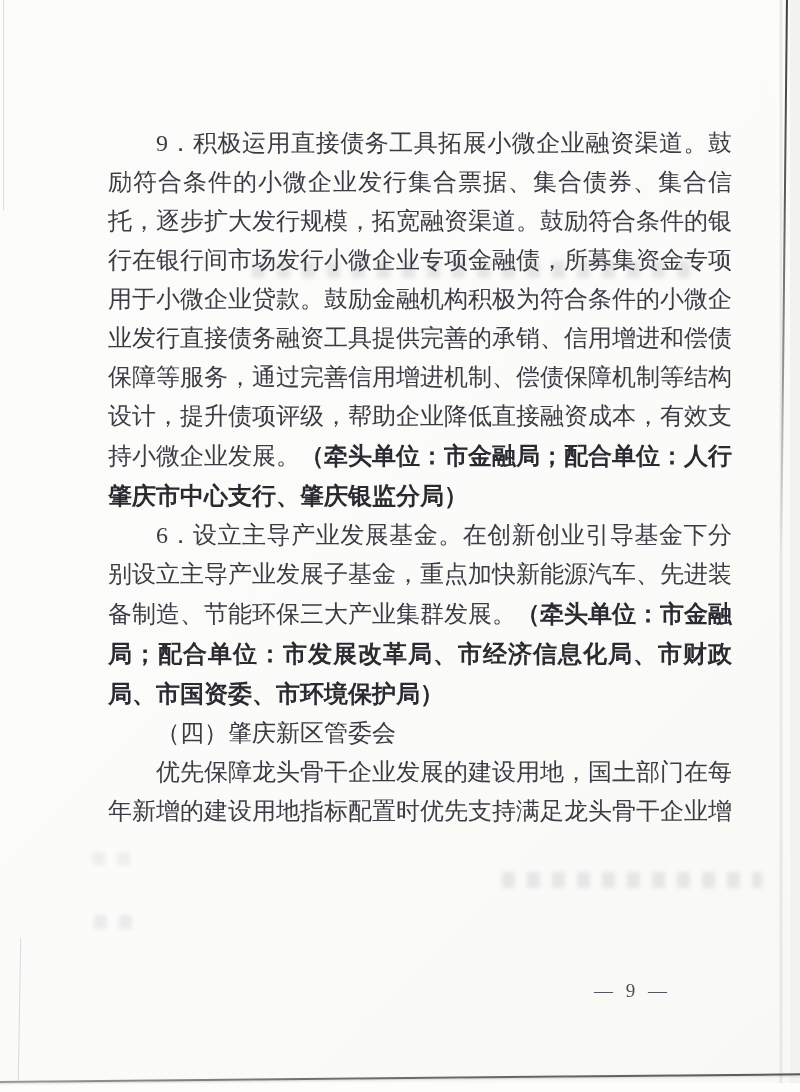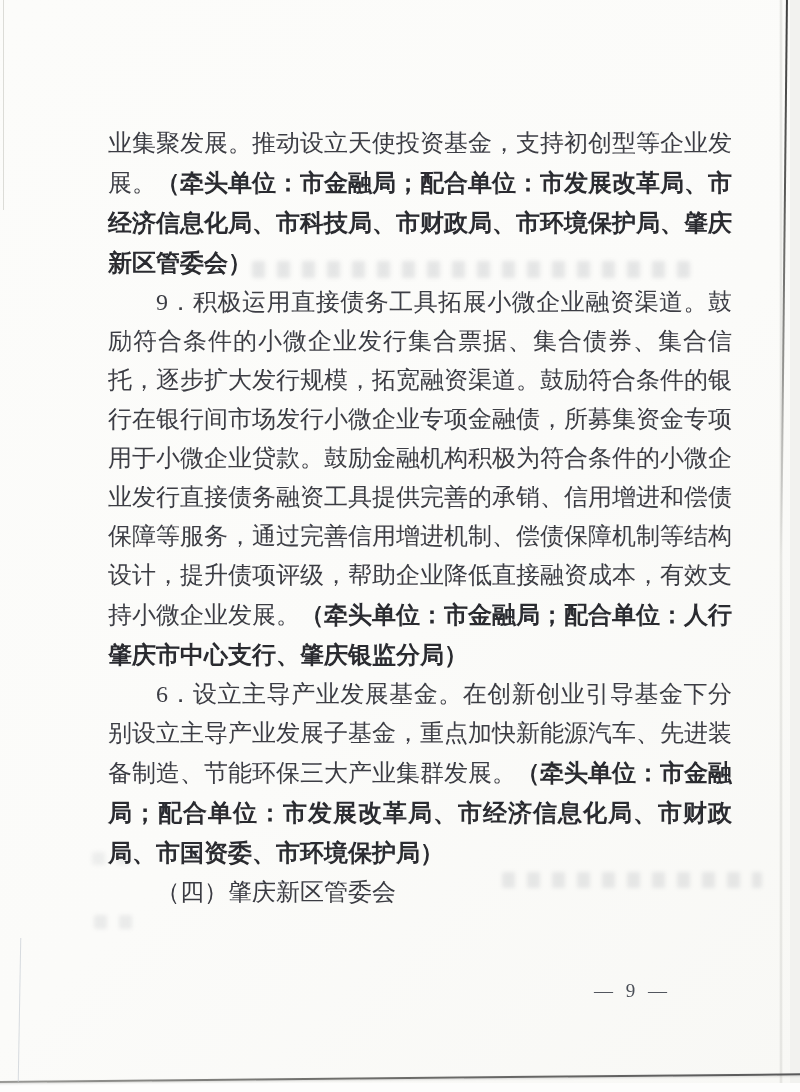--- a/index.html
+++ b/index.html
@@ -127,25 +127,25 @@
   <div class="edge-bottom-dark"></div>
   <div class="fold-line-left"></div>
   <div class="edge-line-topleft"></div>
 
   <div class="smudge smudge-1"></div>
   <div class="smudge smudge-2"></div>
   <div class="smudge smudge-3"></div>
   <div class="smudge smudge-4"></div>
 
   <div class="text-block">
-    <p class="continued"><span>业集聚发展。推动设立天使投资基金，支持初创型等企业发展。</span><span class="unit-note">（牵头单位：市金融局；配合单位：市发展改革局、市经济信息化局、市科技局、市财政局、市环境保护局、肇庆新区管委会）</span></p>
 
     <p><span>9．积极运用直接债务工具拓展小微企业融资渠道。鼓励符合条件的小微企业发行集合票据、集合债券、集合信托，逐步扩大发行规模，拓宽融资渠道。鼓励符合条件的银行在银行间市场发行小微企业专项金融债，所募集资金专项用于小微企业贷款。鼓励金融机构积极为符合条件的小微企业发行直接债务融资工具提供完善的承销、信用增进和偿债保障等服务，通过完善信用增进机制、偿债保障机制等结构设计，提升债项评级，帮助企业降低直接融资成本，有效支持小微企业发展。</span><span class="unit-note">（牵头单位：市金融局；配合单位：人行肇庆市中心支行、肇庆银监分局）</span></p>
 
     <p><span>6．设立主导产业发展基金。在创新创业引导基金下分别设立主导产业发展子基金，重点加快新能源汽车、先进装备制造、节能环保三大产业集群发展。</span><span class="unit-note">（牵头单位：市金融局；配合单位：市发展改革局、市经济信息化局、市财政局、市国资委、市环境保护局）</span></p>
 
     <p class="section-heading">（四）肇庆新区管委会</p>
 
+    <p>优先保障龙头骨干企业发展的建设用地，国土部门在每年新增的建设用地指标配置时优先支持满足龙头骨干企业增</p>
   </div>
 
   <div class="page-number">— 9 —</div>
 
 </div>
 
 </body></html>

